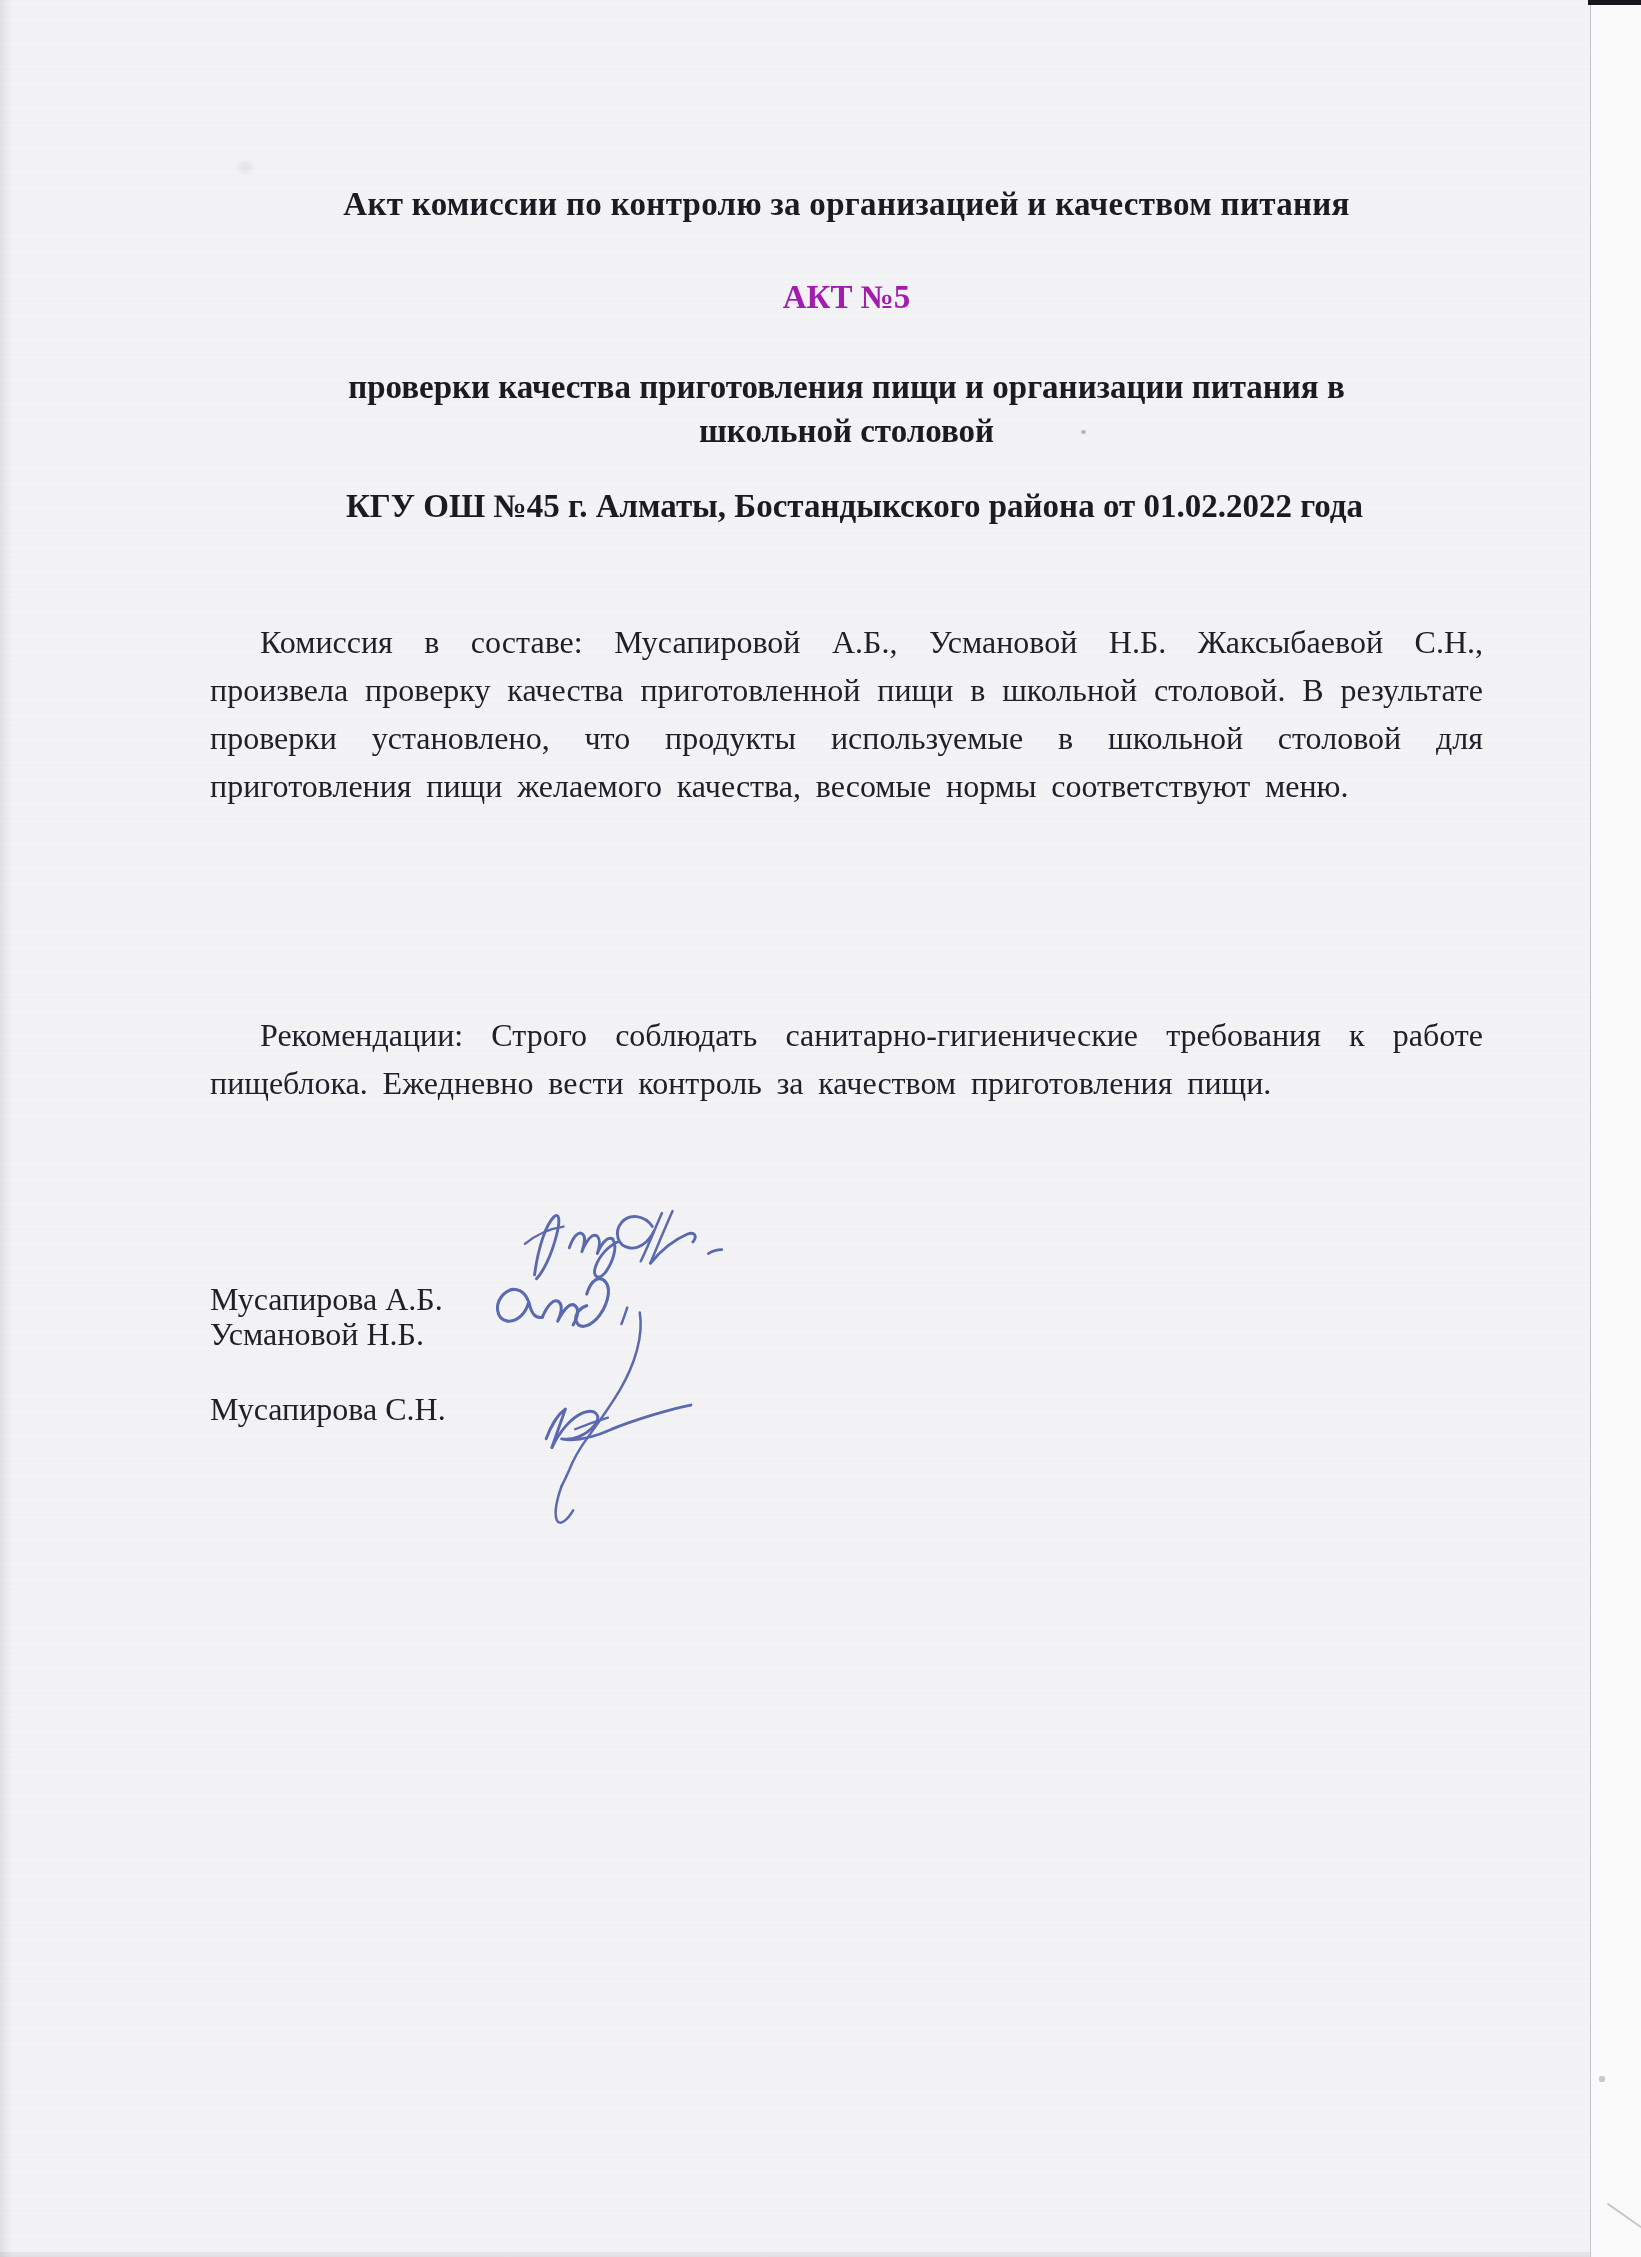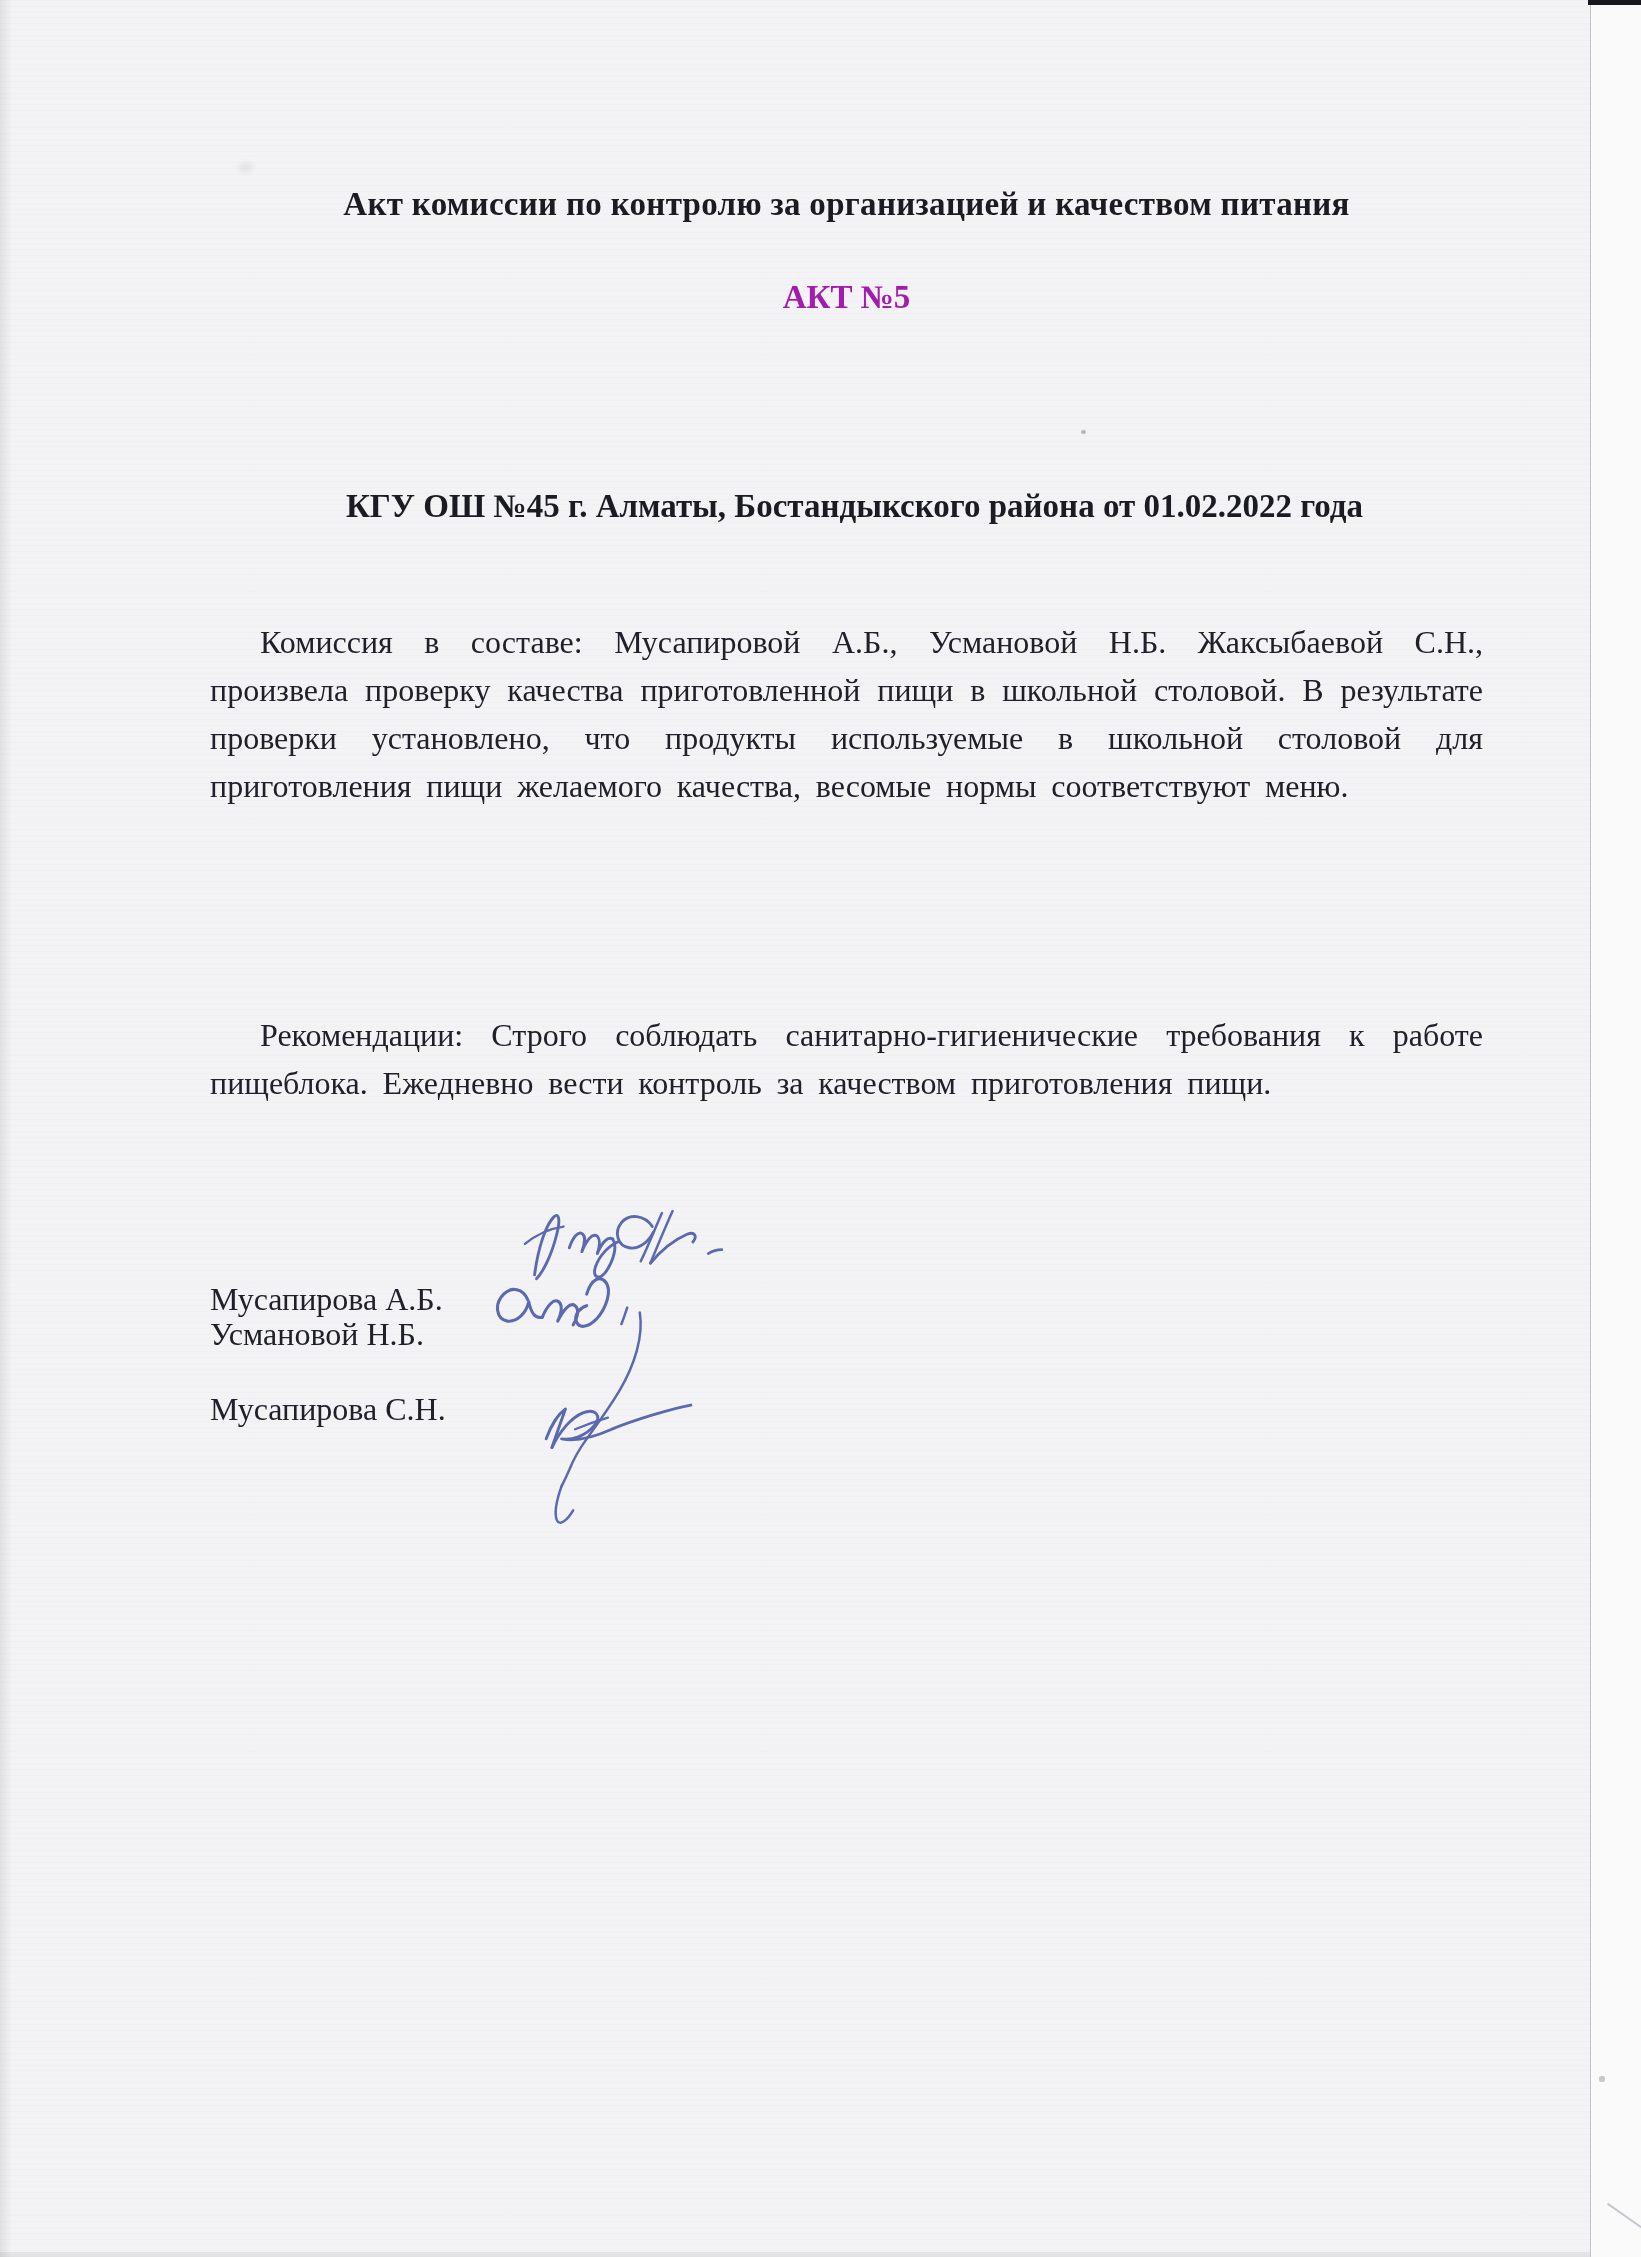--- a/index.html
+++ b/index.html
@@ -113,20 +113,22 @@
   <div class="smudge"></div>
   <div class="scratch"></div>
 
   <div class="doc">
 
     <h1 class="t1">Акт комиссии по контролю за организацией и качеством питания</h1>
 
     <h2 class="t2">АКТ №5</h2>
 
     <h2 class="t3">
+        <span class="hline">проверки качества приготовления пищи и организации питания в</span>
+        <span class="hline">школьной столовой</span>
       </h2>
 
     <h2 class="t4">КГУ ОШ №45 г. Алматы, Бостандыкского района от 01.02.2022 года</h2>
 
     <p class="para para1">Комиссия в составе: Мусапировой А.Б., Усмановой Н.Б. Жаксыбаевой С.Н., произвела проверку качества приготовленной пищи в школьной столовой. В результате проверки установлено, что продукты используемые в школьной столовой для приготовления пищи желаемого качества, весомые нормы соответствуют меню.</p>
 
     <p class="para para2">Рекомендации: Строго соблюдать санитарно-гигиенические требования к работе пищеблока. Ежедневно вести контроль за качеством приготовления пищи.</p>
 
     <div class="sig-row sig-row-1"><span>Мусапирова А.Б.</span></div>
 

